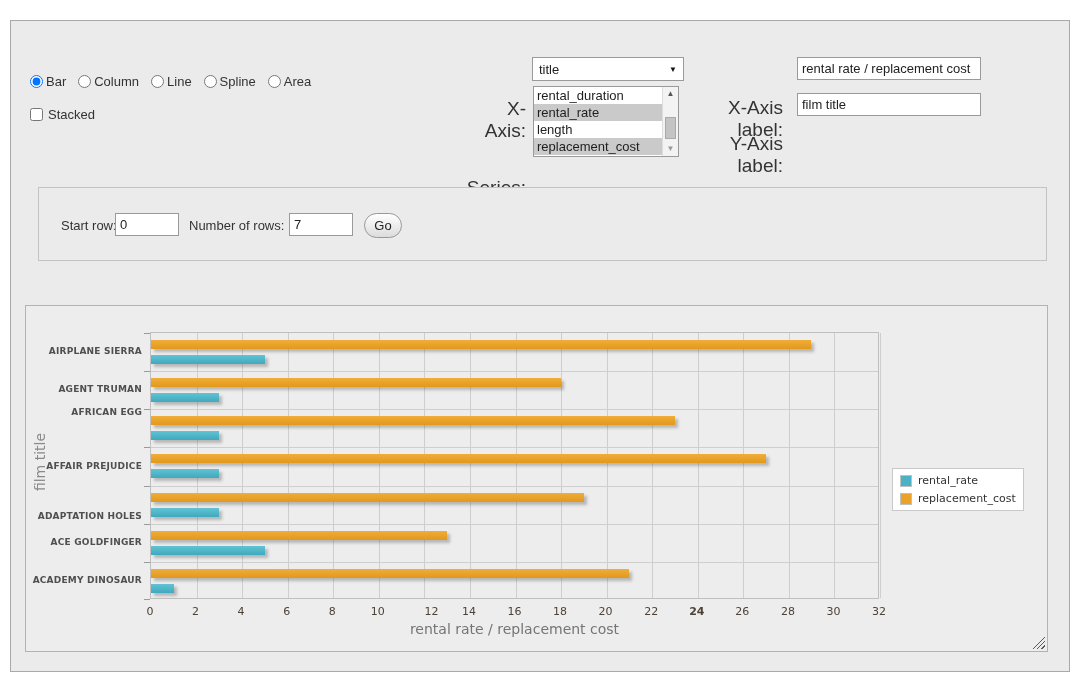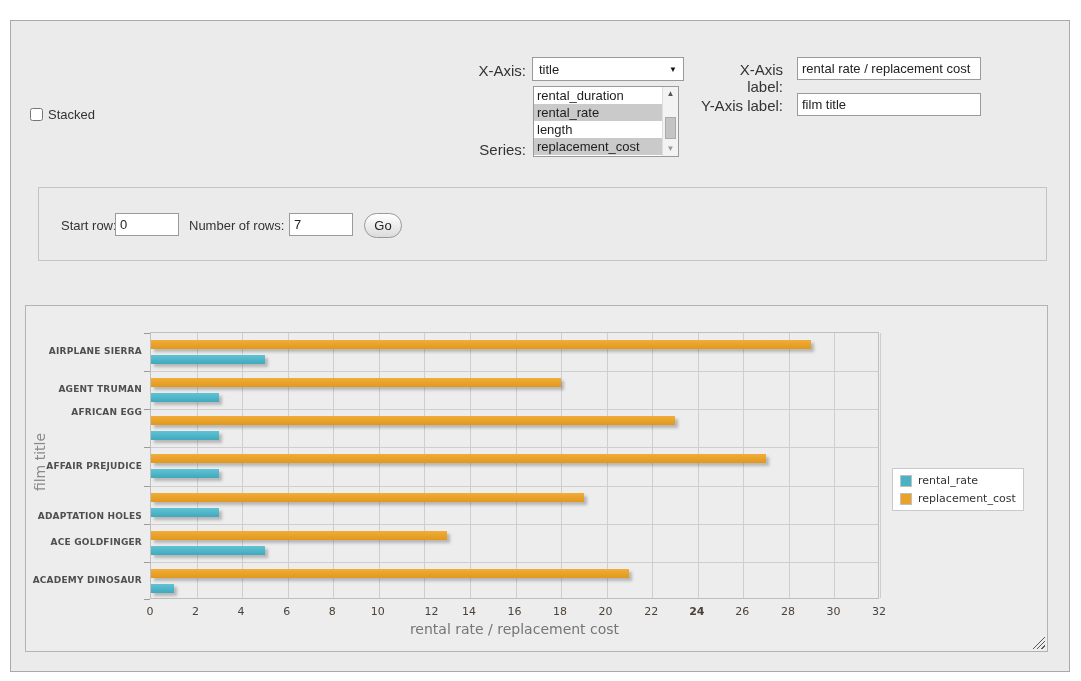--- a/index.html
+++ b/index.html
@@ -18,21 +18,21 @@
   .row-radios label { margin-right:8px; }
   .row-radios input { margin-right:3px; vertical-align:-2px; }
 
   .stacked-row { position:absolute; left:19px; top:86px; font-size:13px; color:#333; }
   .stacked-row input { margin-right:5px; vertical-align:-2px; }
 
   .text-input { background:#ffffff; border:1px solid #9a9a9a; font-size:13px; color:#222;
                 padding:0 4px; font-family:"Liberation Sans",sans-serif; }
   #chart-title-input { position:absolute; left:20px; top:105px; width:176px; height:23px; }
 
-  .ctl-label { position:absolute; font-size:15px; color:#333; text-align:right; }
+  .ctl-label { position:absolute; font-size:19px; color:#333; text-align:right;margin-top:36px; }
 
   
   .select-box { position:absolute; left:521px; top:36px; width:152px; height:24px;
                 background:#fff; border:1px solid #9a9a9a; font-size:13px; color:#222;
                 display:flex; align-items:center; padding:0 6px; }
   .select-box .sel-text { flex:1; }
   .select-box .sel-arrow { font-size:8px; color:#111; }
 
   
   .listbox { position:absolute; left:522px; top:65px; width:146px; height:71px;
@@ -90,20 +90,27 @@
   .legend-text { font-family:"DejaVu Sans", sans-serif; font-size:11px; color:#333; white-space:nowrap; }
   .resize-grip { position:absolute; right:2px; bottom:2px; width:13px; height:13px;
                  background:repeating-linear-gradient(-45deg, transparent 0 2px, #5a5a5a 2px 3px);
                  clip-path:polygon(100% 0, 100% 100%, 0 100%); cursor:se-resize; }
 </style>
 </head>
 <body>
 
 <div class="fieldset">
 
+  <div class="row-radios" id="radio-group">
+      <label><input type="radio" name="ctype" checked="" style=""><span>Bar</span></label>
+      <label><input type="radio" name="ctype" style=""><span>Column</span></label>
+      <label><input type="radio" name="ctype" style=""><span>Line</span></label>
+      <label><input type="radio" name="ctype" style=""><span>Spline</span></label>
+      <label><input type="radio" name="ctype" style=""><span>Area</span></label>
+    </div>
 
   <div class="stacked-row">
     <label><input type="checkbox" id="stacked-cb" style=""><span>Stacked</span></label>
   </div>
 
 
   <div class="ctl-label" style="left:455px; top:41px; width:60px;">X-Axis:</div>
   <div class="select-box">
     <span class="sel-text">title</span>
     <span class="sel-arrow">▼</span>

